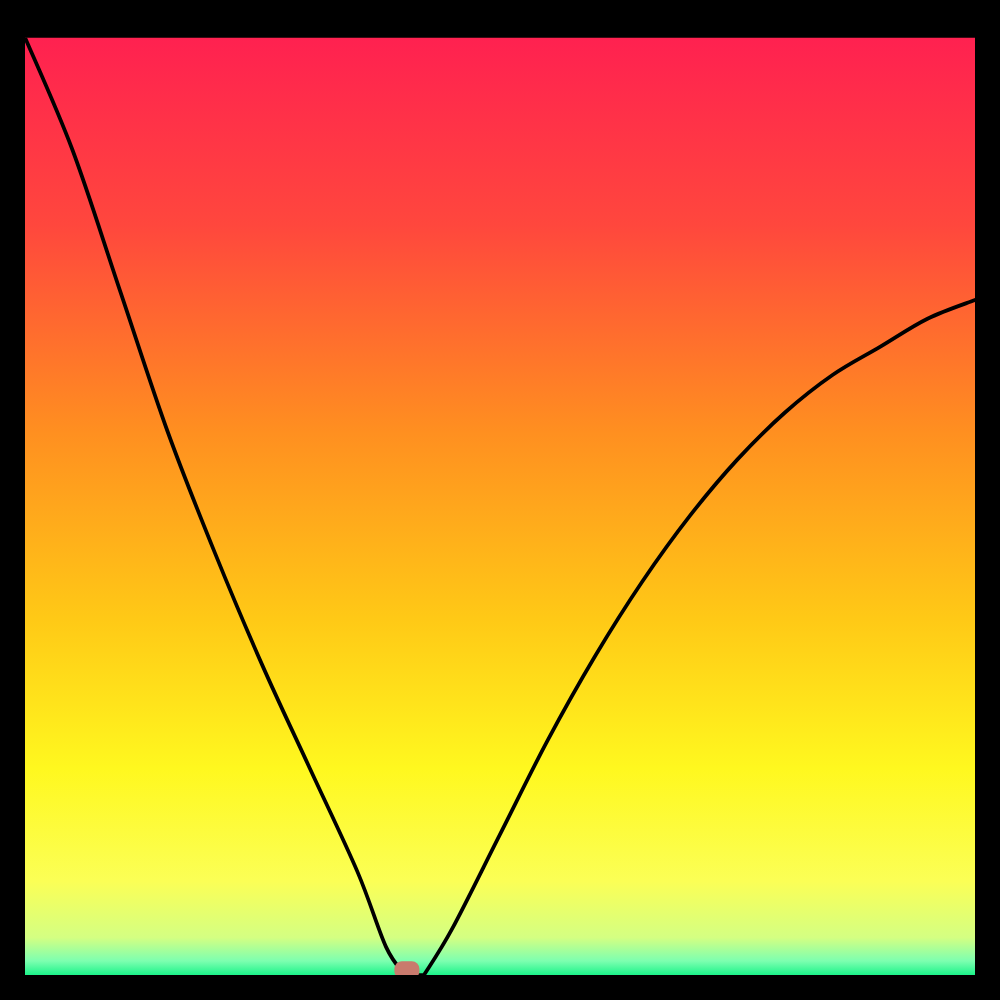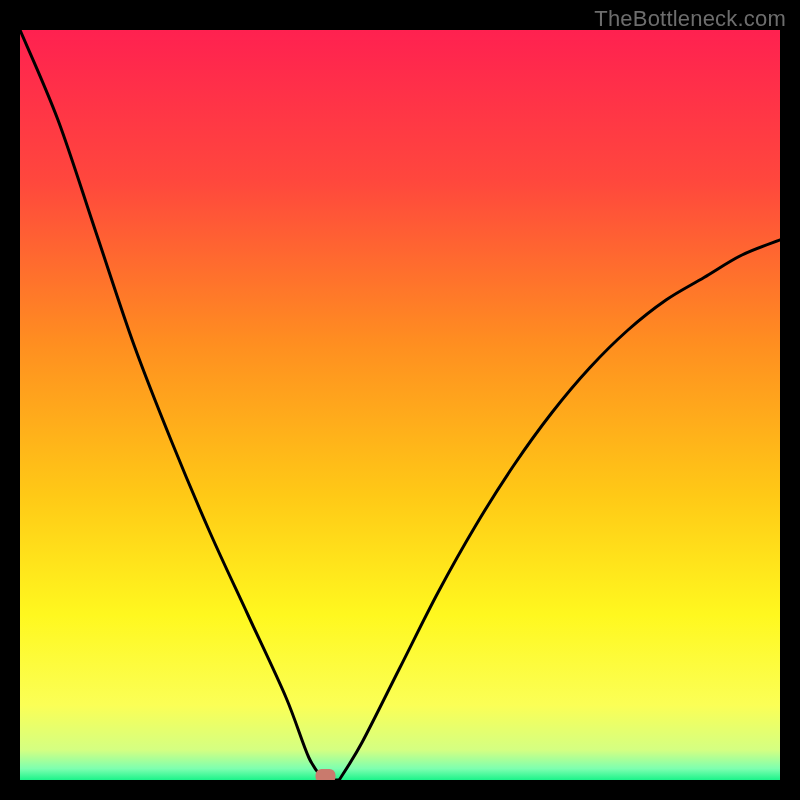--- a/index.html
+++ b/index.html
@@ -25,21 +25,20 @@
     position: absolute;
     left: 20px;
     top: 30px;
     width: 760px;
     height: 750px;
   }
 </style>
 </head>
 <body>
 <div class="container">
-  <div class="watermark">TheBottleneck.com</div>
   <svg class="plot-area" viewBox="0 0 760 750" preserveAspectRatio="none">
     <defs>
       <linearGradient id="bgGrad" x1="0" y1="0" x2="0" y2="1">
         <stop id="g0" offset="0%" stop-color="#ff2150"></stop>
         <stop id="g1" offset="20%" stop-color="#ff473d"></stop>
         <stop id="g2" offset="42%" stop-color="#ff8f20"></stop>
         <stop id="g3" offset="62%" stop-color="#ffc916"></stop>
         <stop id="g4" offset="78%" stop-color="#fff81f"></stop>
         <stop id="g5" offset="90%" stop-color="#fbff56"></stop>
         <stop id="g6" offset="96%" stop-color="#d4ff82"></stop>

